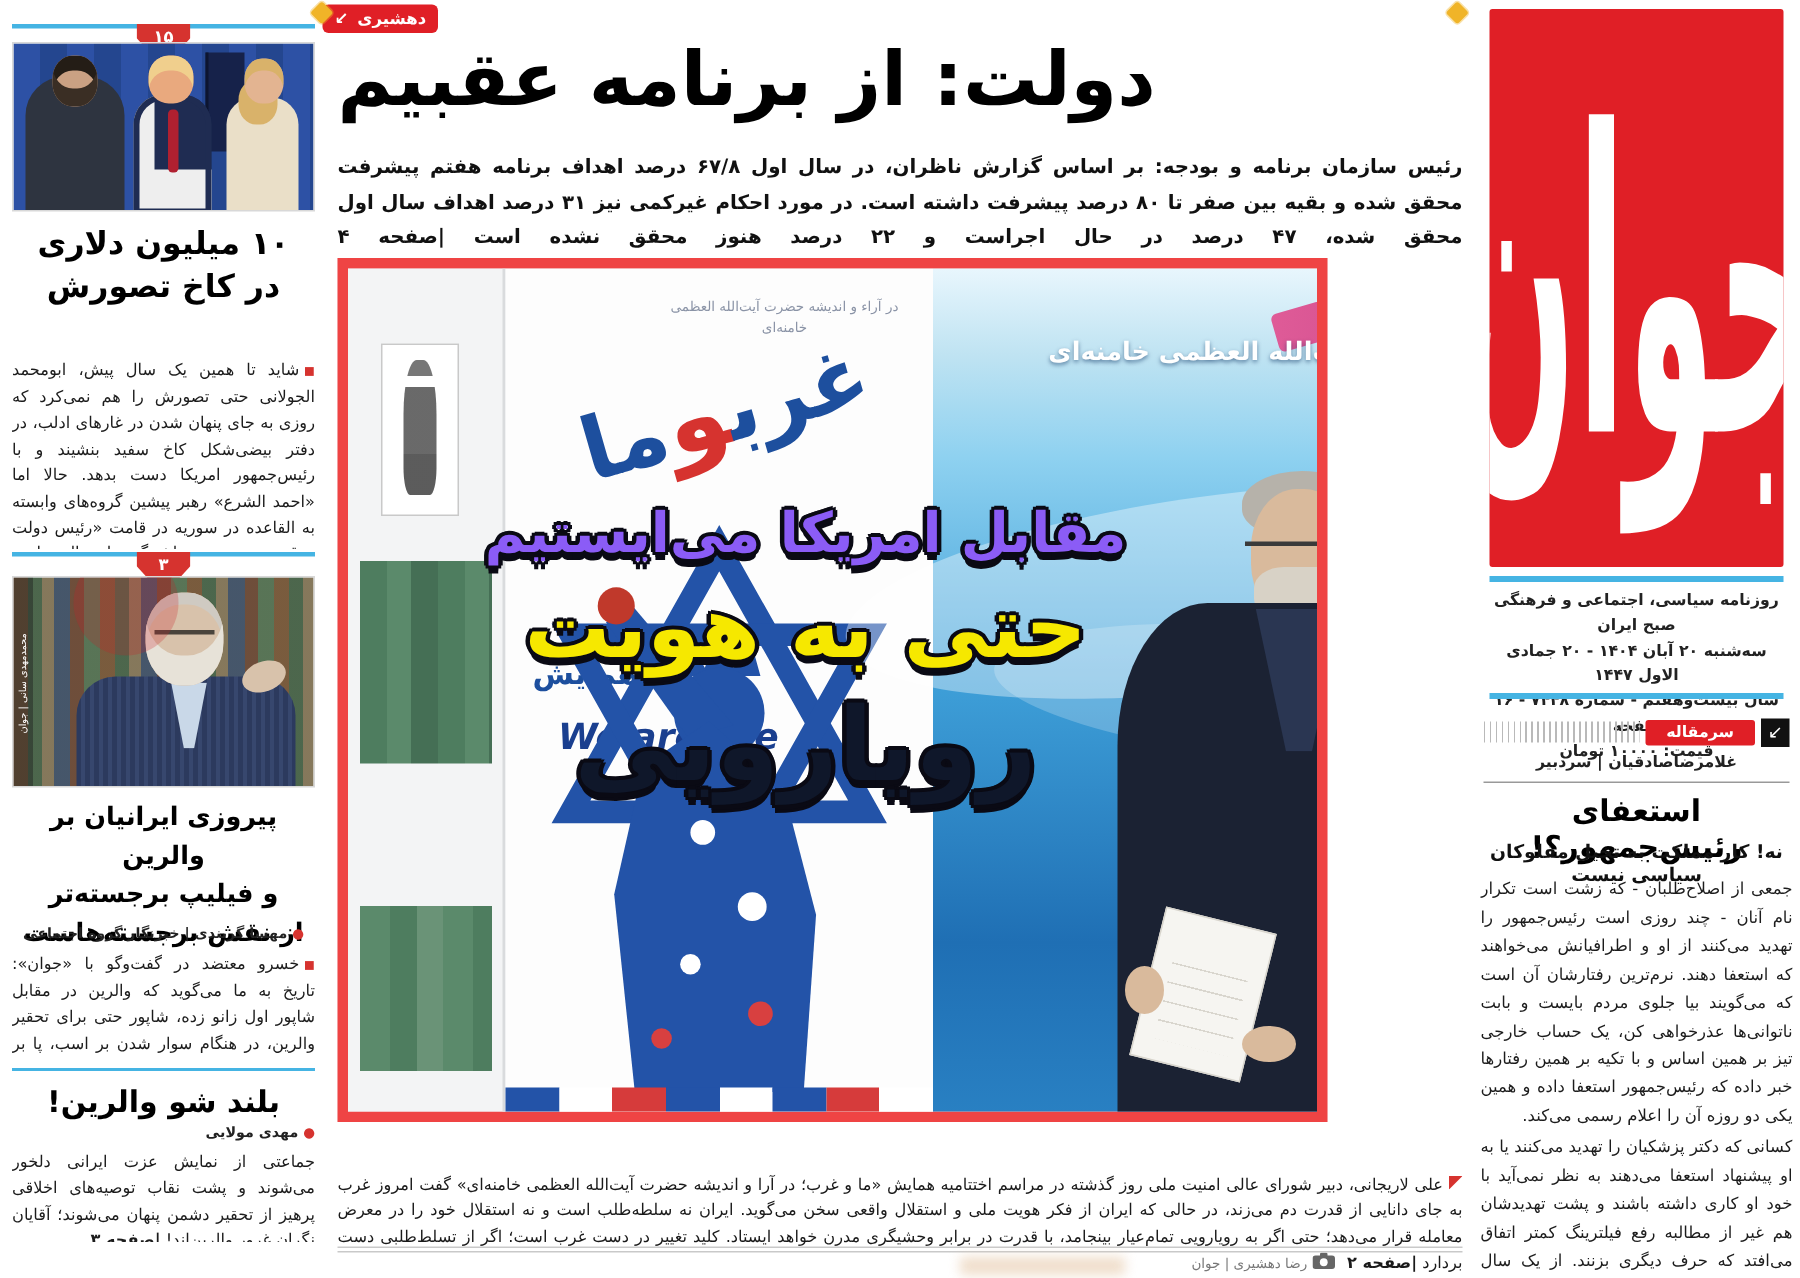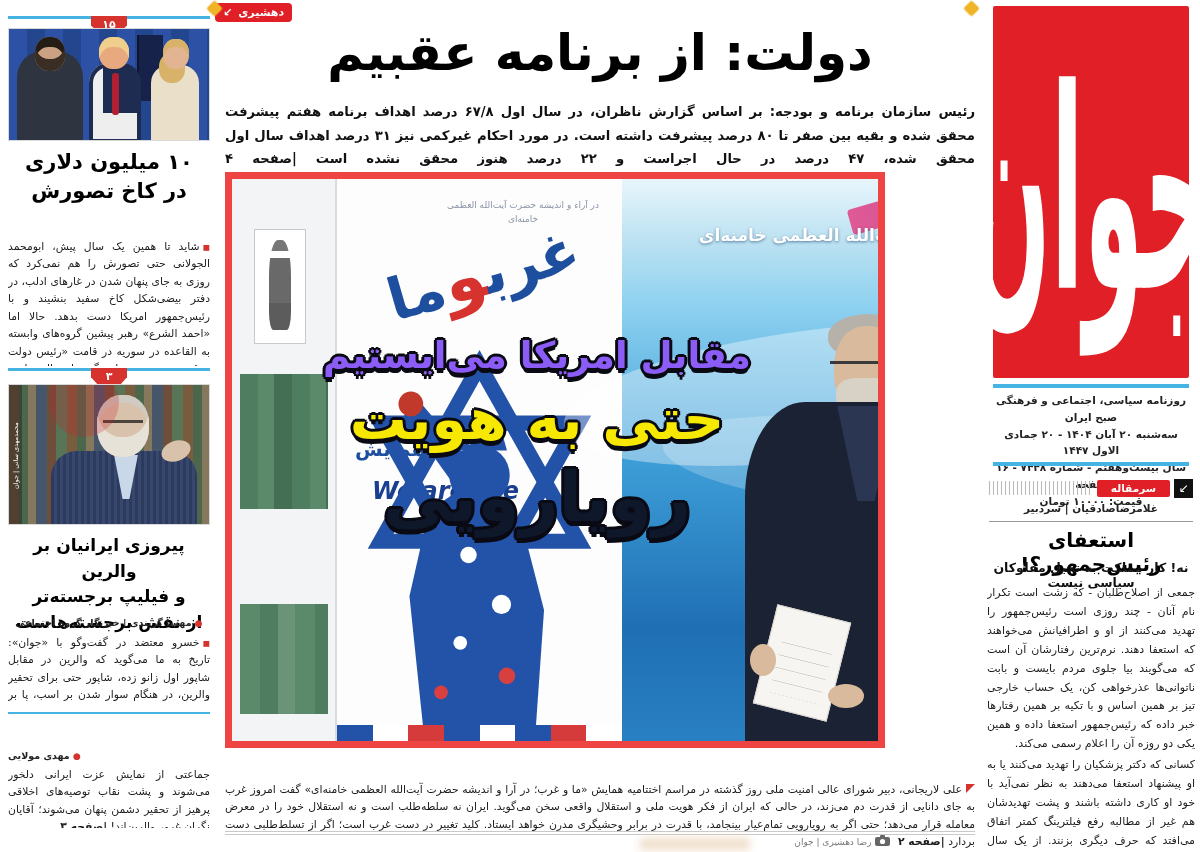--- a/index.html
+++ b/index.html
@@ -63,30 +63,30 @@
      color:#fff; font-size:6.5px; writing-mode:vertical-rl; transform:rotate(180deg);
      display:flex; align-items:center; justify-content:center; letter-spacing:.5px; }
   .a2-head { left:0; top:533px; width:202px; text-align:center; font-size:17px; font-weight:900;
              line-height:1.5; color:#000; }
   .byline { font-size:9.5px; font-weight:bold; color:#222; }
   .dot { color:#d6332f; font-size:9px; }
   .a2-byline { left:0; top:617px; width:202px; text-align:center; }
   .a2-body { left:0; top:634px; width:202px; height:72px; overflow:hidden; }
   .side-div { left:0; top:712px; width:202px; height:2px; background:#45b4e3; }
   .a3-head { left:0; top:722px; width:202px; text-align:center; font-size:20px; font-weight:900; color:#000;}
-  .a3-byline { left:0; top:750px; width:202px; text-align:left; }
+  .a3-byline { left:0; top:750px; width:202px; text-align:right; }
   .a3-body { left:0; top:766px; width:202px; height:62px; overflow:hidden; }
   .pageref { font-weight:900; }
 
   
   .econ-badge { left:-10px; top:3px; height:19px; padding:0 8px; background:#e01f26; border-radius:4px;
      color:#fff; display:inline-flex; align-items:center; gap:6px; font-size:11px; font-weight:bold; }
   .deco-flower { width:11px; height:11px; background:#f0b428; transform:rotate(45deg); border-radius:2px;
      box-shadow:0 0 0 1px rgba(240,180,40,.4); }
-  .main-head { left:0; top:24px; width:750px; text-align:center; font-size:50px; font-weight:900;
+  .main-head { left:0; top:24px; width:750px; text-align:left; font-size:50px; font-weight:900;
                color:#000; letter-spacing:-1px; }
   .lede { left:0; top:100px; width:750px; font-size:13.2px; font-weight:bold; line-height:1.78;
           text-align:justify; text-align-last:justify; color:#111; }
 
   .scene { left:0; top:172px; width:660px; height:576px; overflow:hidden; background:#eef0f2;
            border:7px solid #ef4444; direction:ltr; }
   .shelf { left:0; top:0; width:105px; height:576px; background:#f3f4f5; border-right:2px solid #d9dbdd; }
   .shelf-card { left:22px; top:50px; width:52px; height:115px; background:#fff; border:1px solid #c9c9c9; }
   .shelf-card-ink { left:14px; top:10px; width:22px; height:90px;
      background:linear-gradient(180deg,#555 0 12%,transparent 12% 20%,#444 20% 70%,#333 70% 100%);
@@ -195,20 +195,21 @@
   <div class="abs a2-head">
     <div>پیروزی ایرانیان بر والرین</div>
     <div>و فیلیپ برجسته‌تر</div>
     <div>از نقش برجسته‌هاست</div>
   </div>
   <div class="abs a2-byline byline"><span class="dot">●</span> <span>مهسا گربندی | خبرنگار گروه اجتماعی</span></div>
   <p class="abs side-body a2-body"><span class="red-sq-bullet">◼</span><span>خسرو معتضد در گفت‌وگو با «جوان»: تاریخ به ما می‌گوید که والرین در مقابل شاپور اول زانو زده، شاپور حتی برای تحقیر والرین، در هنگام سوار شدن بر اسب، پا بر پشت امپراتور ذلیل روم گذاشته و بر زین جای گرفته است</span></p>
 
   <div class="abs side-div"></div>
 
+  <div class="abs a3-head">بلند شو والرین!</div>
   <div class="abs a3-byline byline"><span class="dot">●</span> <span>مهدی مولایی</span></div>
   <p class="abs side-body a3-body"><span>جماعتی از نمایش عزت ایرانی دلخور می‌شوند و پشت نقاب توصیه‌های اخلاقی پرهیز از تحقیر دشمن پنهان می‌شوند؛ آقایان نگران غرور والرین‌اند! </span><span class="pageref">|صفحه ۳</span></p>
 </aside>
 
 <main id="center-col" class="abs">
   <div class="abs econ-badge">
     <span>دهشیری</span>
     <span style="font-weight:900;">↙</span>
   </div>
 

